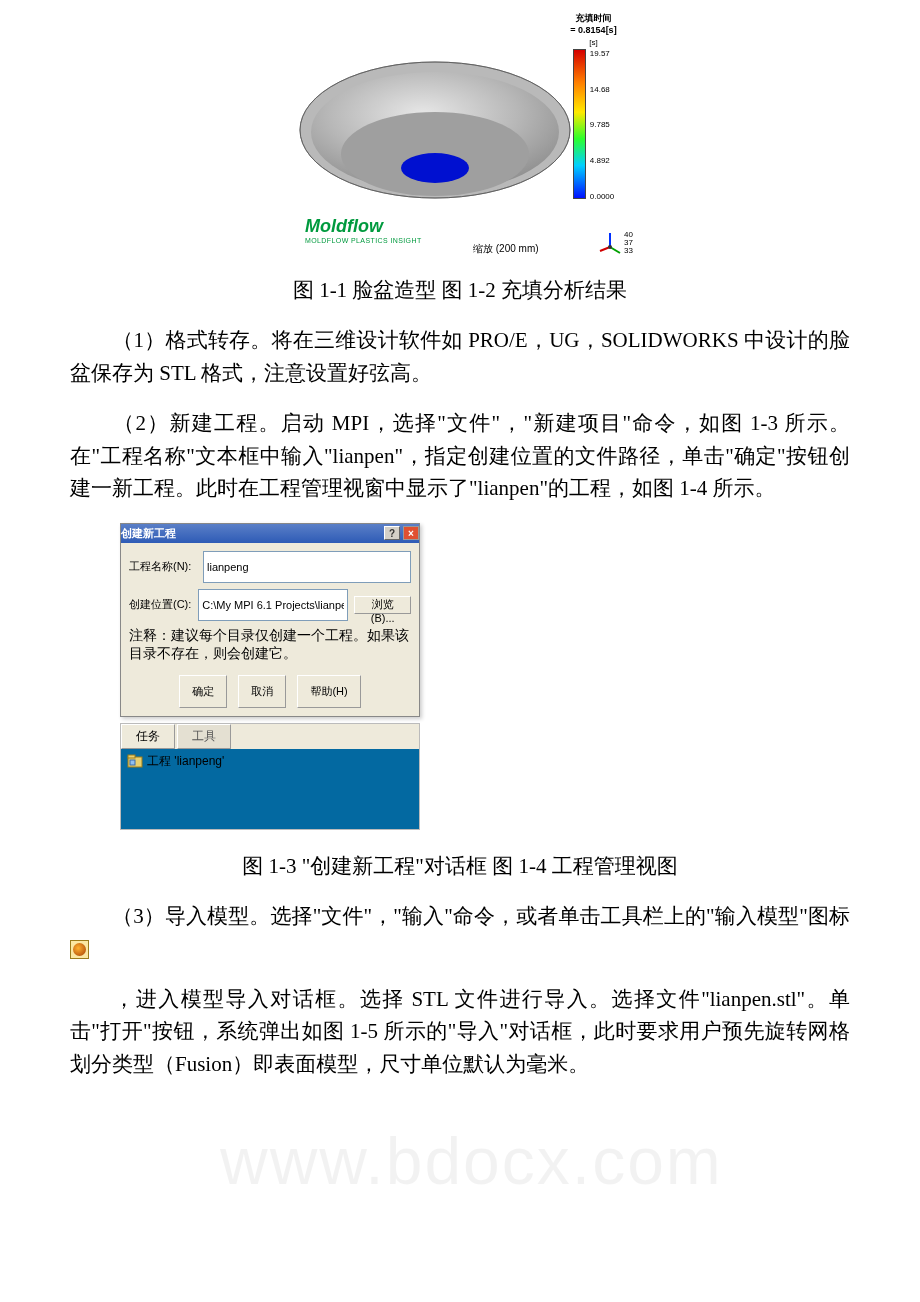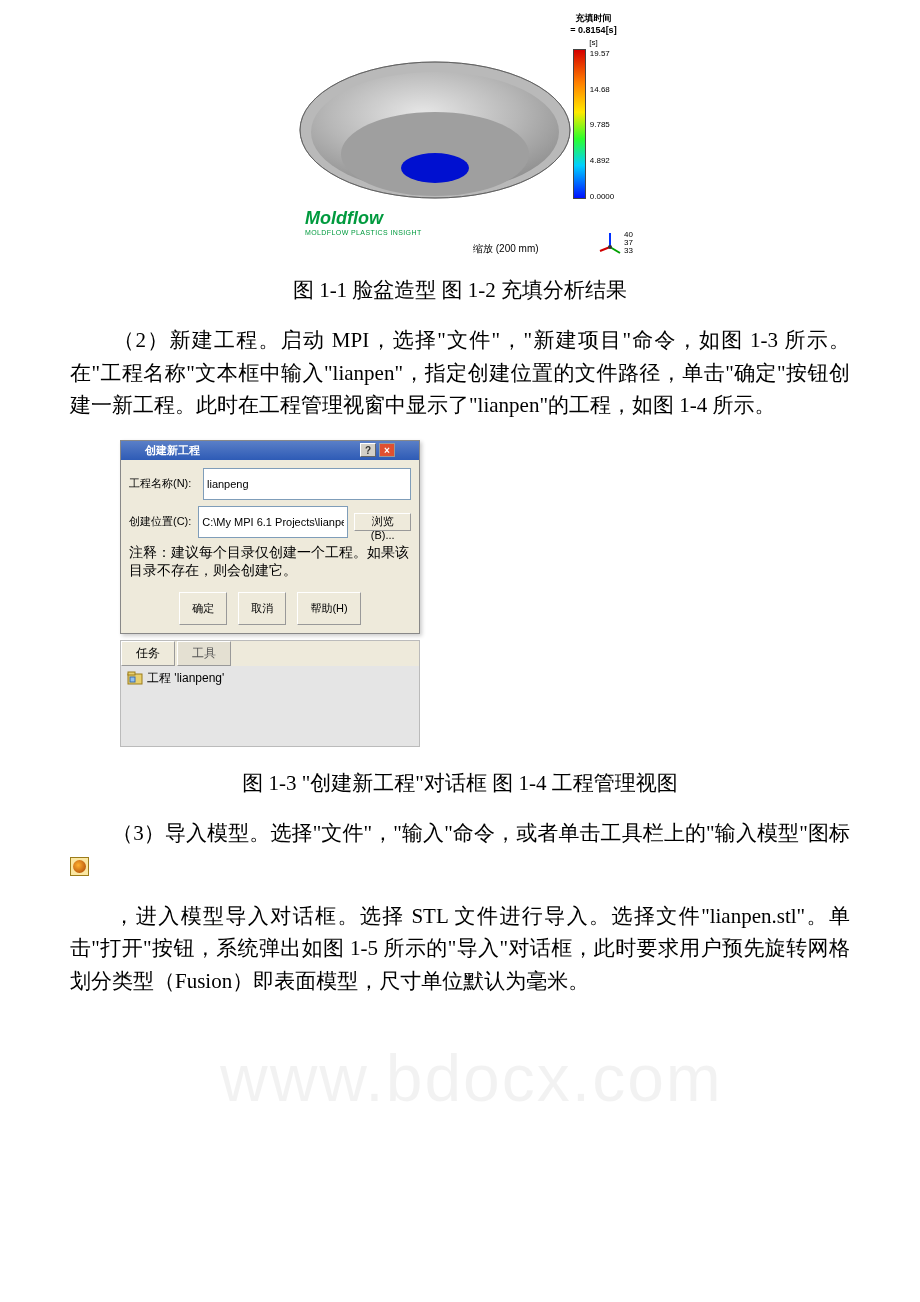--- a/index.html
+++ b/index.html
@@ -38,21 +38,21 @@
     }
     .dish-inner {
       fill: url(#bowlGrad);
     }
     .dish-spot {
       fill: #0010d0;
     }
     .moldflow-logo {
       position: absolute;
       left: 20px;
-      bottom: 24px;
+      bottom: 16px;
       font-family: Arial, sans-serif;
     }
     .moldflow-word {
       color: #009a3e;
       font-style: italic;
       font-weight: bold;
       font-size: 18px;
     }
     .moldflow-sub {
       color: #009a3e;
@@ -125,21 +125,21 @@
       margin: 6px 0 6px 50px;
       font-family: "SimSun", Tahoma, sans-serif;
       font-size: 11px;
       border: 1px solid #888;
       background: #eeeadb;
       box-shadow: 2px 2px 4px rgba(0,0,0,0.2);
     }
     .dlg-title {
       background: linear-gradient(#5a7fc7, #2e5bb6);
       color: #fff;
-      padding: 2px 24px;
+      padding: 2px 0;
       display: flex;
       justify-content: space-between;
       align-items: center;
       font-weight: bold;
     }
     .dlg-title-right { display: flex; gap: 3px; }
     .dlg-btn-sm {
       width: 16px; height: 14px;
       background: #d4d0c8;
       border: 1px solid #fff;
@@ -188,21 +188,21 @@
       border: 1px solid #999;
       border-top-color: #fff;
       border-left-color: #fff;
       font-family: "SimSun", sans-serif;
     }
     
     .proj-panel {
       width: 300px;
       margin: 4px 0 4px 50px;
       border: 1px solid #bbb;
-      background: #e5e5e5;
+      background: #0369a1;
       font-family: "SimSun", Tahoma, sans-serif;
     }
     .proj-tabs {
       display: flex;
       background: #eeeadb;
       padding: 0;
     }
     .proj-tab {
       font-size: 12px;
       padding: 3px 14px;
@@ -321,20 +321,21 @@
           <span>40</span><br>
           <span>37</span><br>
           <span>33</span>
         </span>
       </div>
     </div>
   </div>
 
   <div class="caption">图 1-1 脸盆造型 图 1-2 充填分析结果</div>
 
+  <p class="para"><span class="indent"></span><span>（1）格式转存。将在三维设计软件如 PRO/E，UG，SOLIDWORKS 中设计的脸盆保存为 STL 格式，注意设置好弦高。</span></p>
 
   <p class="para"><span class="indent"></span><span>（2）新建工程。启动 MPI，选择"文件"，"新建项目"命令，如图 1-3 所示。在"工程名称"文本框中输入"lianpen"，指定创建位置的文件路径，单击"确定"按钮创建一新工程。此时在工程管理视窗中显示了"lianpen"的工程，如图 1-4 所示。</span></p>
 
   <div style="position:relative;">
     <div class="watermark">www.bdocx.com</div>
 
     <div class="dialog1">
       <div class="dlg-title">
         <span>创建新工程</span>
         <span class="dlg-title-right">

